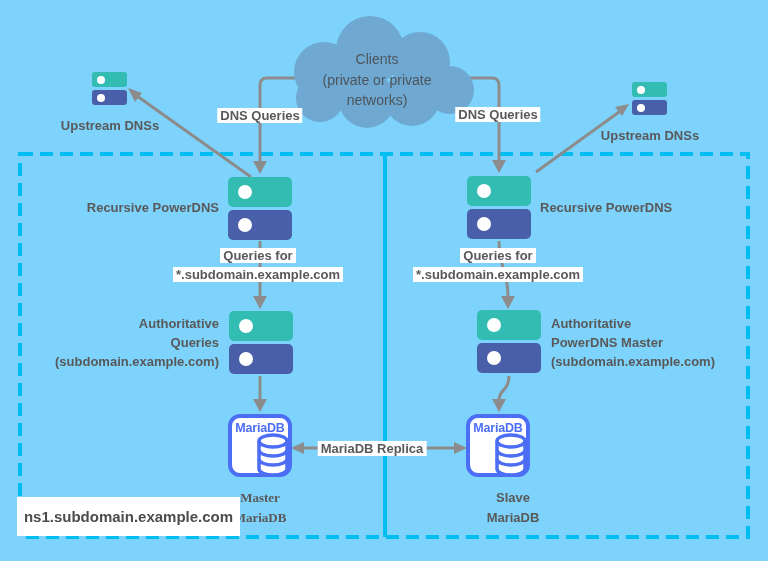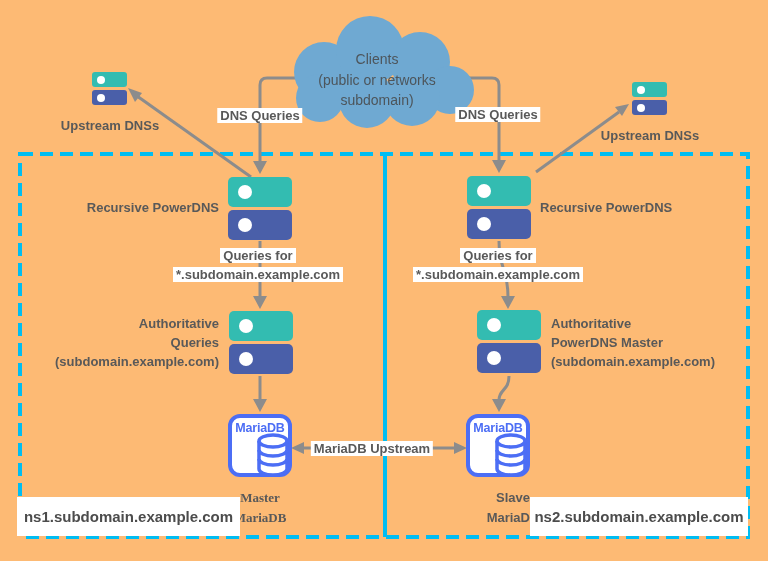--- a/index.html
+++ b/index.html
@@ -1,17 +1,17 @@
 <!DOCTYPE html>
 <html><head>
 <meta charset="utf-8">
 <style>
   html,body{margin:0;padding:0;background:#ffffff;}
   #stage{
-    position:relative;width:768px;height:561px;background:#fdba74;overflow:hidden;
+    position:relative;width:768px;height:561px;background:#7dd3fc;overflow:hidden;
     font-family:"Liberation Sans", sans-serif;
   }
   .layer-svg{position:absolute;left:0;top:0;z-index:1;}
   
   .label{position:absolute;z-index:2;font-size:13px;font-weight:600;color:#595959;white-space:nowrap;}
   .ctr{transform:translateX(-50%);text-align:center;}
   .rgt{text-align:right;}
   .mask span{background:#ffffff;padding:0 3px;}
   .lines{line-height:19px;}
   .cloud-text{
@@ -94,22 +94,22 @@
       <circle cx="98" cy="40" r="34"></circle>
       <circle cx="148" cy="52" r="30"></circle>
       <circle cx="178" cy="80" r="24"></circle>
       <circle cx="140" cy="88" r="28"></circle>
       <circle cx="95" cy="90" r="28"></circle>
       <circle cx="48" cy="88" r="24"></circle>
     </g>
   </svg>
   <div class="cloud-text">
     <div>Clients</div>
-    <div>(public or networks</div>
-    <div>subdomain)</div>
+    <div>(private or private</div>
+    <div>networks)</div>
   </div>
 
   <div class="server-icon small" style="left:92px;top:72px;">
     <span class="bar teal">
         <span class="dot"></span>
       </span>
     <span class="bar indigo">
         <span class="dot"></span>
       </span>
   </div>
@@ -199,32 +199,29 @@
     <span class="mdb-text">MariaDB</span>
     <svg class="mdb-cyl" width="36" height="44" viewBox="0 0 36 44">
       <path d="M4,8 V36 a14,6 0 0 0 28,0 V8" fill="#ffffff" stroke="#4C6EF5" stroke-width="3.5"></path>
       <path d="M4,17 a14,6 0 0 0 28,0" fill="none" stroke="#4C6EF5" stroke-width="3.5"></path>
       <path d="M4,26 a14,6 0 0 0 28,0" fill="none" stroke="#4C6EF5" stroke-width="3.5"></path>
       <ellipse cx="18" cy="8" rx="14" ry="6" fill="#ffffff" stroke="#4C6EF5" stroke-width="3.5"></ellipse>
     </svg>
   </div>
 
   <div class="label ctr mask" style="left:372px;top:441px;">
-    <span>MariaDB Upstream</span>
+    <span>MariaDB Replica</span>
   </div>
 
   <div class="label ctr lines" style="left:260px;top:488px;line-height:19.5px;font-family:Liberation Serif, serif;">
     <div>Master</div>
     <div>MariaDB</div>
   </div>
   <div class="label ctr lines" style="left:513px;top:488px;line-height:19.5px;">
     <div>Slave</div>
     <div>MariaDB</div>
   </div>
 
   <div class="ns-box" style="left:17px;top:497px;width:223px;height:39px;align-items:center;">
     <span>ns1.subdomain.example.com</span>
   </div>
-  <div class="ns-box" style="left:530px;top:497px;width:218px;height:39px;">
-    <span>ns2.subdomain.example.com</span>
-  </div>
 
 </div>
 
 </body></html>

